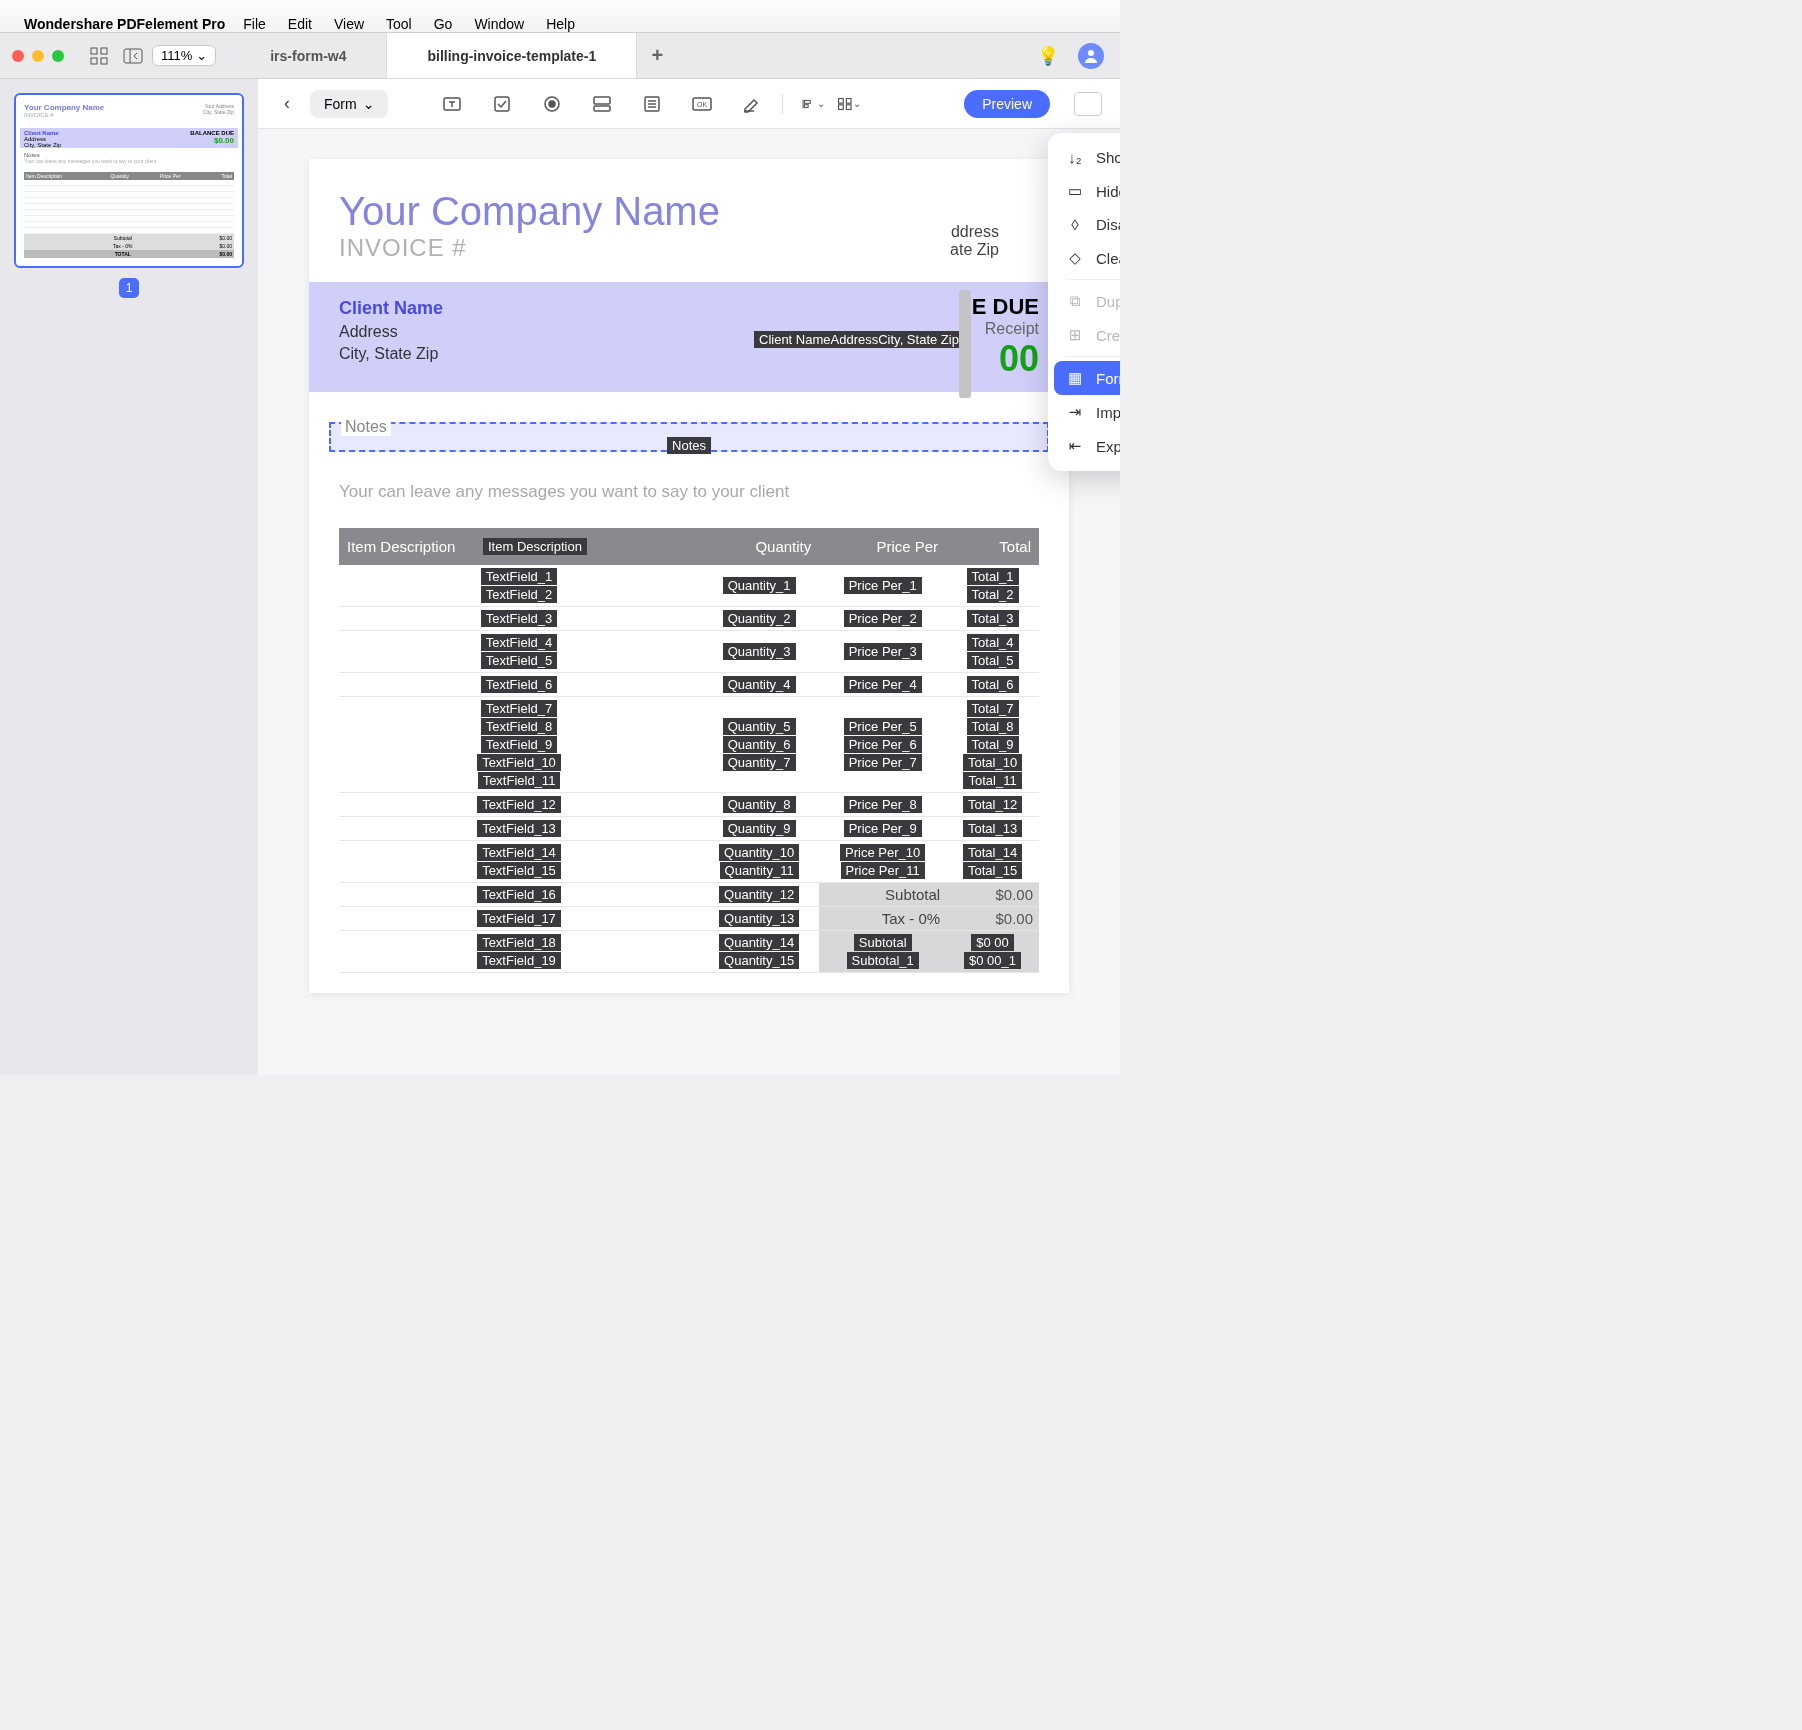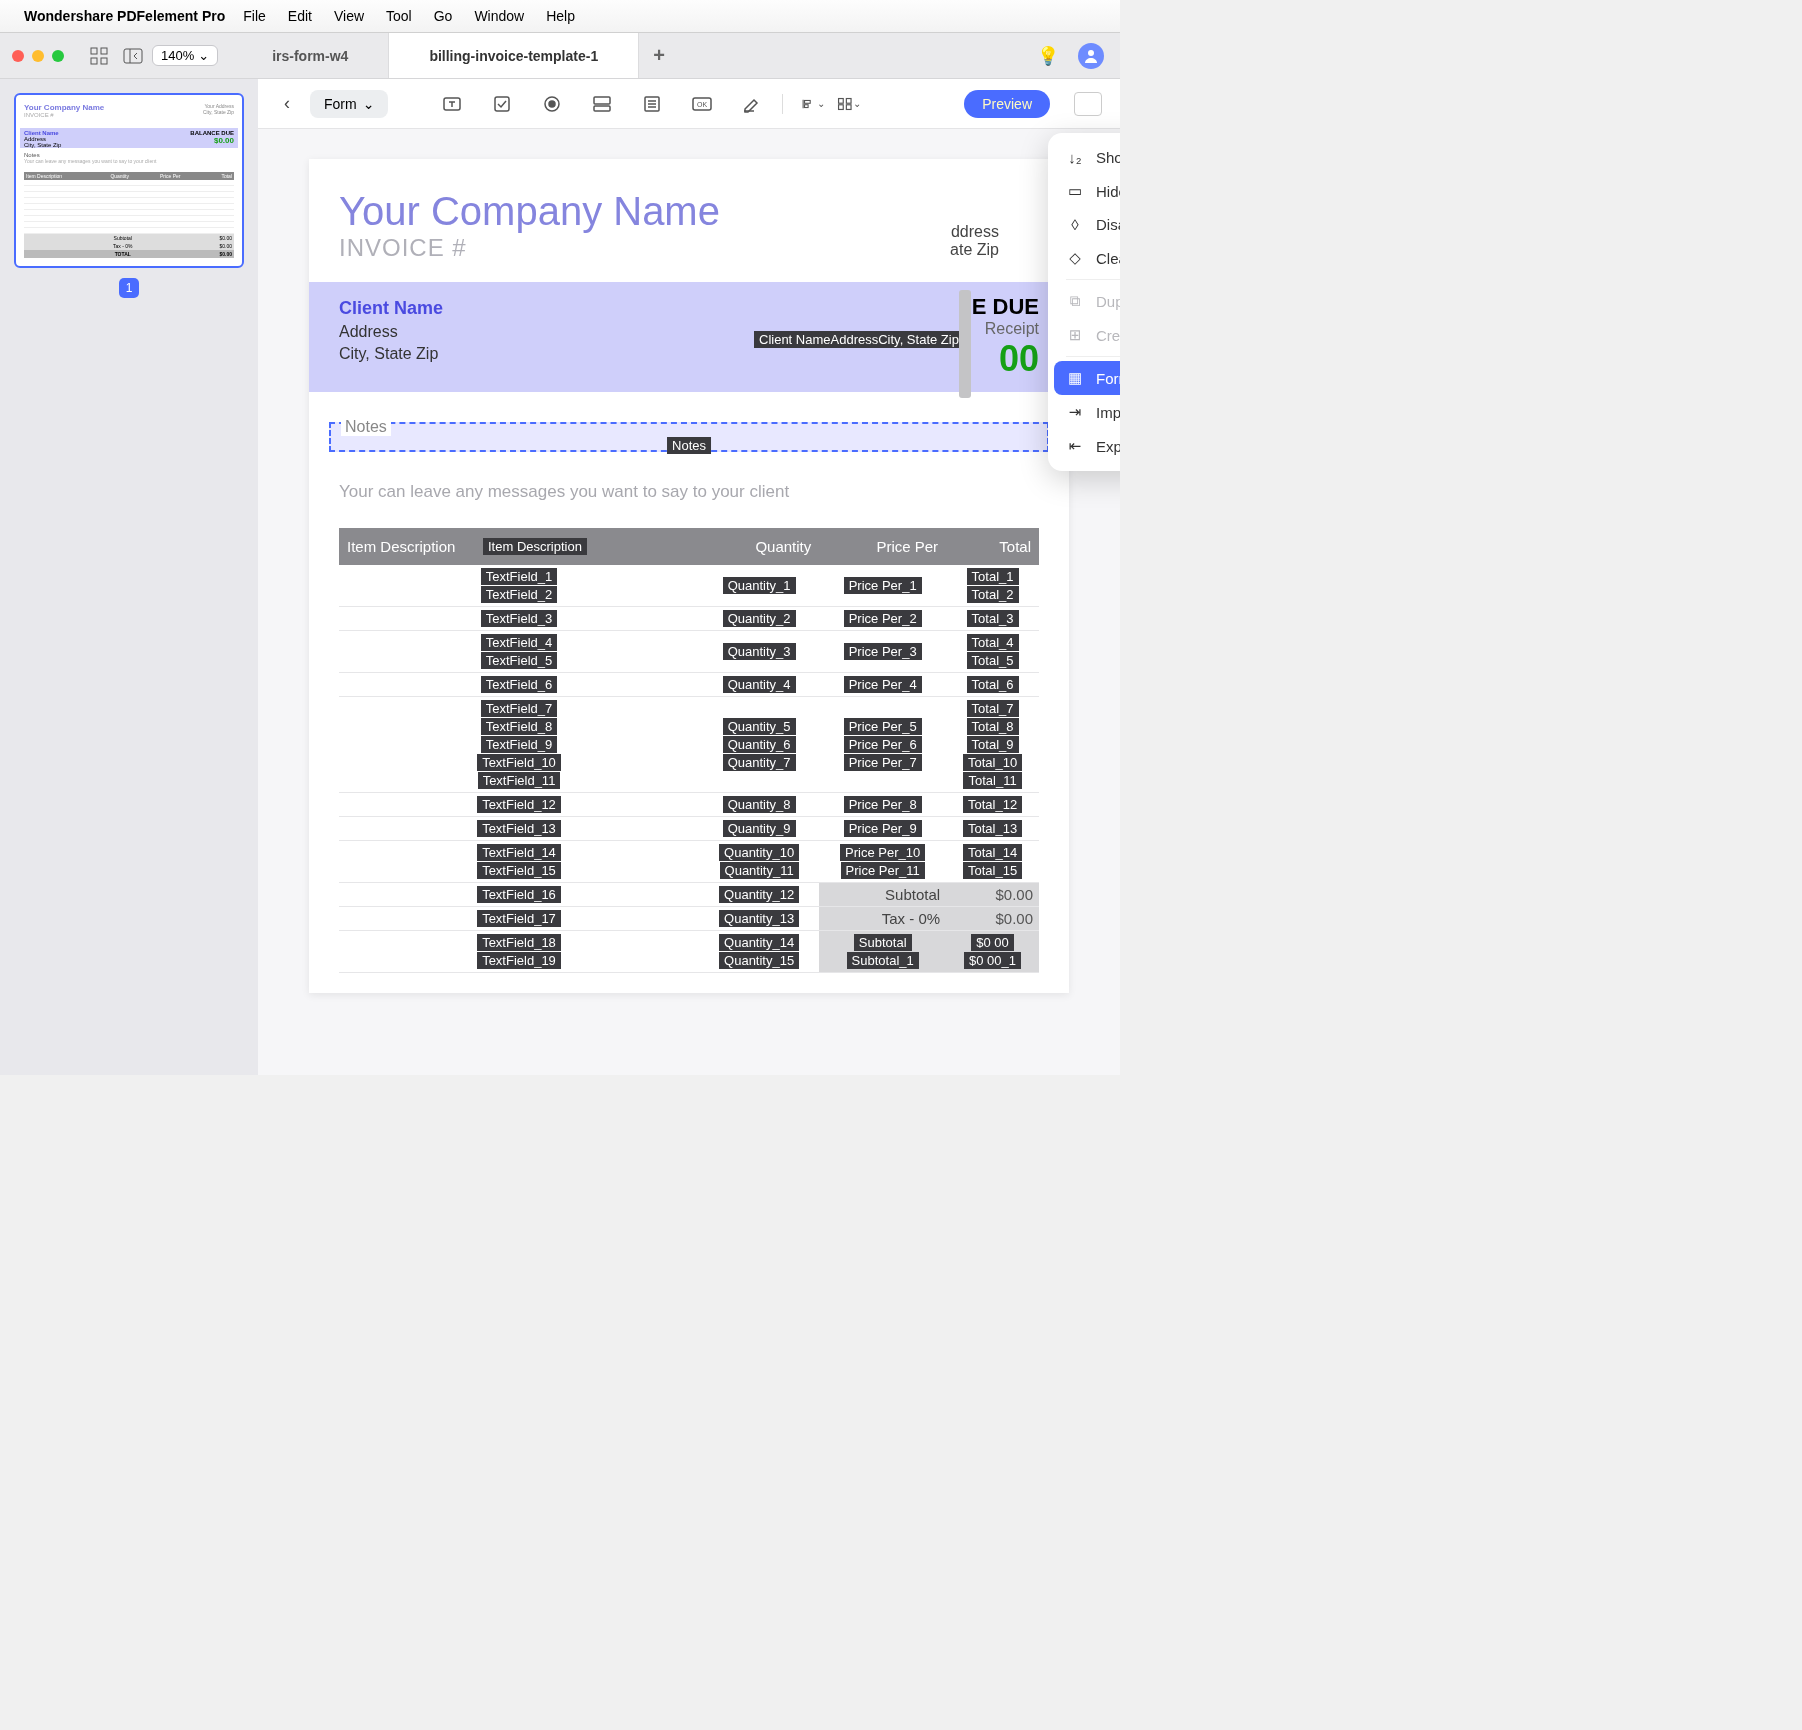--- a/index.html
+++ b/index.html
@@ -1,19 +1,19 @@
 <!DOCTYPE html>
 <html><head>
 <meta charset="utf-8">
 <style>
 * { margin:0; padding:0; box-sizing:border-box; font-family:-apple-system,BlinkMacSystemFont,"Segoe UI",sans-serif; }
 body { width:1120px; height:1075px; background:#f0f0f0; overflow:hidden; }
 
 
-.menubar { height:32px; background:linear-gradient(#fdfdfd,#f3f3f3); display:flex; align-items:center; padding:16px 10px; font-size:14px; border-bottom:1px solid #d0d0d0;}
+.menubar { height:32px; background:linear-gradient(#fdfdfd,#f3f3f3); display:flex; align-items:flex-start; padding:16px 10px; font-size:14px; border-bottom:1px solid #d0d0d0;}
 .apple-logo { font-size:15px; margin-right:14px; }
 .app-name { font-weight:700; margin-right:18px; }
 .menubar .mi { margin-right:22px; cursor:default; }
 
 
 .titlebar { height:46px; background:#eaeaec; display:flex; align-items:center; border-bottom:1px solid #d6d6d8;}
 .tlights { display:flex; gap:8px; padding:0 12px;}
 .dot { width:12px; height:12px; border-radius:50%; }
 .dot.r{background:#ff5f56;} .dot.y{background:#ffbd2e;} .dot.g{background:#27c93f;}
 .tb-icons { display:flex; gap:8px; margin-left:10px; }
@@ -129,21 +129,21 @@
       </div>
     <div class="tb-btn">
         <svg width="20" height="16" viewBox="0 0 20 16">
           <rect x="1" y="1" width="18" height="14" rx="2" fill="none" stroke="#555"></rect>
           <line x1="7" y1="1" x2="7" y2="15" stroke="#555"></line>
           <path d="M14 5l-3 3 3 3" fill="none" stroke="#555"></path>
         </svg>
       </div>
   </div>
   <div class="zoom">
-    <span>140%</span>
+    <span>111%</span>
     <span>⌄</span>
   </div>
   <div class="tabs">
     <div class="tab">
         <span>irs-form-w4</span>
       </div>
     <div class="tab active">
         <span>billing-invoice-template-1</span>
       </div>
     <div class="newtab">+</div>

